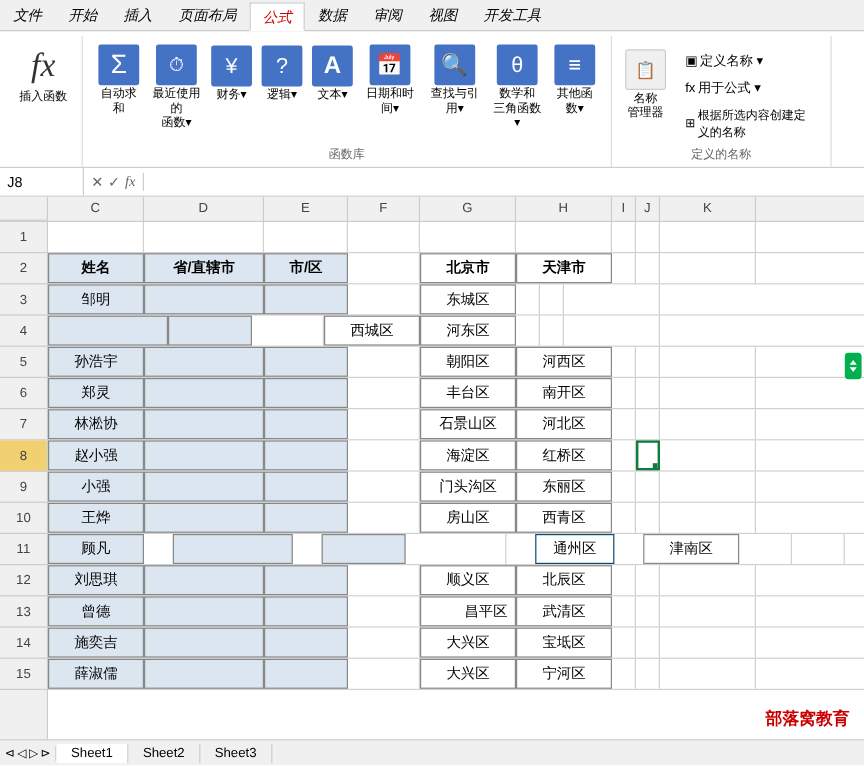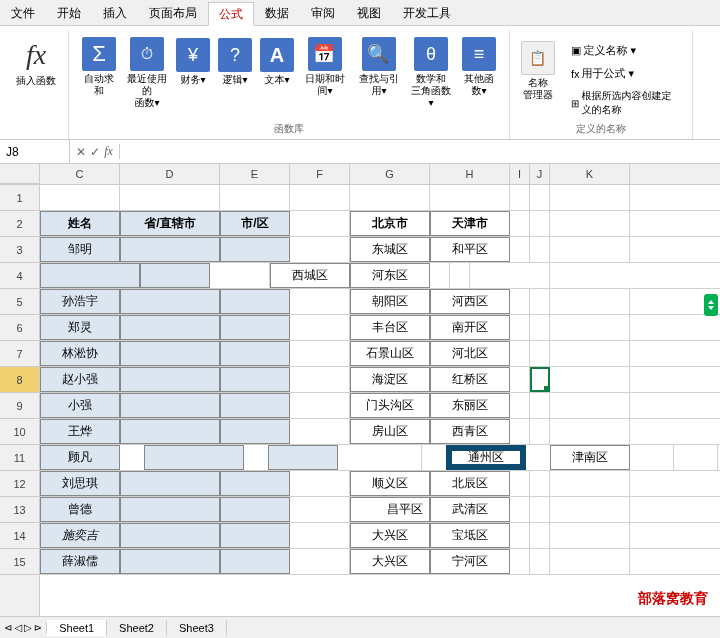--- a/index.html
+++ b/index.html
@@ -1,17 +1,17 @@
 <!DOCTYPE html>
 <html><head>
   <meta charset="utf-8">
   <style>
     * { margin: 0; padding: 0; box-sizing: border-box; }
     body { font-family: 'Microsoft YaHei', SimSun, Arial, sans-serif; font-size: 12px; background: #fff; width: 720px; height: 638px; overflow: hidden; }
-    .ribbon-tabs { display: flex; background: #f0f0f0; border-bottom: 1px solid #ccc; height: 26px; align-items: flex-end; }
+    .ribbon-tabs { display: flex; background: #f0f0f0; border-bottom: 1px solid #ccc; height: 26px; align-items: flex-end; font-style: italic; }
     .ribbon-tab { padding: 4px 10px; font-size: 12px; cursor: pointer; border: 1px solid transparent; border-bottom: none; height: 24px; display: flex; align-items: center; }
     .ribbon-tab.active { background: #fff; border-color: #ccc; border-bottom: 1px solid #fff; margin-bottom: -1px; color: #c00; }
 
     .ribbon-content { display: flex; align-items: stretch; padding: 4px 4px 0; min-height: 86px; }
     .ribbon-group { display: flex; flex-direction: column; align-items: center; border-right: 1px solid #ddd; padding: 0 8px; min-width: 60px; }
     .ribbon-group-buttons { display: flex; align-items: flex-start; flex: 1; gap: 4px; padding: 4px 0 2px; }
     .ribbon-group-label { font-size: 10px; color: #666; padding: 2px 0 3px; text-align: center; }
 
     .btn-large { display: flex; flex-direction: column; align-items: center; justify-content: center; width: 48px; min-height: 56px; cursor: pointer; border: 1px solid transparent; border-radius: 2px; padding: 2px; font-size: 10px; text-align: center; gap: 2px; }
     .btn-icon-large { width: 36px; height: 36px; display: flex; align-items: center; justify-content: center; font-size: 22px; }
@@ -210,21 +210,20 @@
           <div class="grid-cell" style="width:20px;"></div>
           <div class="grid-cell" style="width:80px;"></div>
         </div>
 
         <div class="grid-row" style="height:26px;">
           <div class="grid-cell data-cell" style="width:80px; border:1px solid #888;">邹明</div>
           <div class="grid-cell data-cell" style="width:100px; border:1px solid #888;"></div>
           <div class="grid-cell data-cell" style="width:70px; border:1px solid #888;"></div>
           <div class="grid-cell" style="width:60px;"></div>
           <div class="grid-cell" style="width:80px; border:1px solid #888;">东城区</div>
-          <div class="grid-cell" style="width:80px; border:1px solid #888;">和平区</div>
           <div class="grid-cell" style="width:20px;"></div>
           <div class="grid-cell" style="width:20px;"></div>
           <div class="grid-cell" style="width:80px;"></div>
         </div>
 
         <div class="grid-row" style="height:26px;">
           <div class="grid-cell data-cell" style="width:100px; border:1px solid #888;"></div>
           <div class="grid-cell data-cell" style="width:70px; border:1px solid #888;"></div>
           <div class="grid-cell" style="width:60px;"></div>
           <div class="grid-cell" style="width:80px; border:1px solid #888;">西城区</div>
@@ -306,21 +305,21 @@
           <div class="grid-cell" style="width:20px;"></div>
           <div class="grid-cell" style="width:20px;"></div>
           <div class="grid-cell" style="width:80px;"></div>
         </div>
 
         <div class="grid-row" style="height:26px;gap:24px;">
           <div class="grid-cell data-cell" style="width:80px; border:1px solid #888;">顾凡</div>
           <div class="grid-cell data-cell" style="width:100px; border:1px solid #888;"></div>
           <div class="grid-cell data-cell" style="width:70px; border:1px solid #888;"></div>
           <div class="grid-cell" style="width:60px;"></div>
-          <div class="grid-cell" style="width:80px; border:6px solid #0c4a6e;">通州区</div>
+          <div class="grid-cell" style="width:66px; border:1px solid #0c4a6e;">通州区</div>
           <div class="grid-cell" style="width:80px; border:1px solid #888;">津南区</div>
           <div class="grid-cell" style="width:20px;"></div>
           <div class="grid-cell" style="width:20px;"></div>
           <div class="grid-cell" style="width:80px;"></div>
         </div>
 
         <div class="grid-row" style="height:26px;">
           <div class="grid-cell data-cell" style="width:80px; border:1px solid #888;">刘思琪</div>
           <div class="grid-cell data-cell" style="width:100px; border:1px solid #888;"></div>
           <div class="grid-cell data-cell" style="width:70px; border:1px solid #888;"></div>
@@ -338,21 +337,21 @@
           <div class="grid-cell data-cell" style="width:70px; border:1px solid #888;"></div>
           <div class="grid-cell" style="width:60px;"></div>
           <div class="grid-cell" style="width:80px; border:1px solid #888;padding-left:32px;">昌平区</div>
           <div class="grid-cell" style="width:80px; border:1px solid #888;">武清区</div>
           <div class="grid-cell" style="width:20px;"></div>
           <div class="grid-cell" style="width:20px;"></div>
           <div class="grid-cell" style="width:80px;"></div>
         </div>
 
         <div class="grid-row" style="height:26px;">
-          <div class="grid-cell data-cell" style="width:80px; border:1px solid #888;font-style:italic;">施奕吉</div>
+          <div class="grid-cell data-cell" style="width:80px; border:1px solid #888;">施奕吉</div>
           <div class="grid-cell data-cell" style="width:100px; border:1px solid #888;"></div>
           <div class="grid-cell data-cell" style="width:70px; border:1px solid #888;"></div>
           <div class="grid-cell" style="width:60px;"></div>
           <div class="grid-cell" style="width:80px; border:1px solid #888;">大兴区</div>
           <div class="grid-cell" style="width:80px; border:1px solid #888;">宝坻区</div>
           <div class="grid-cell" style="width:20px;"></div>
           <div class="grid-cell" style="width:20px;"></div>
           <div class="grid-cell" style="width:80px;"></div>
         </div>
 

